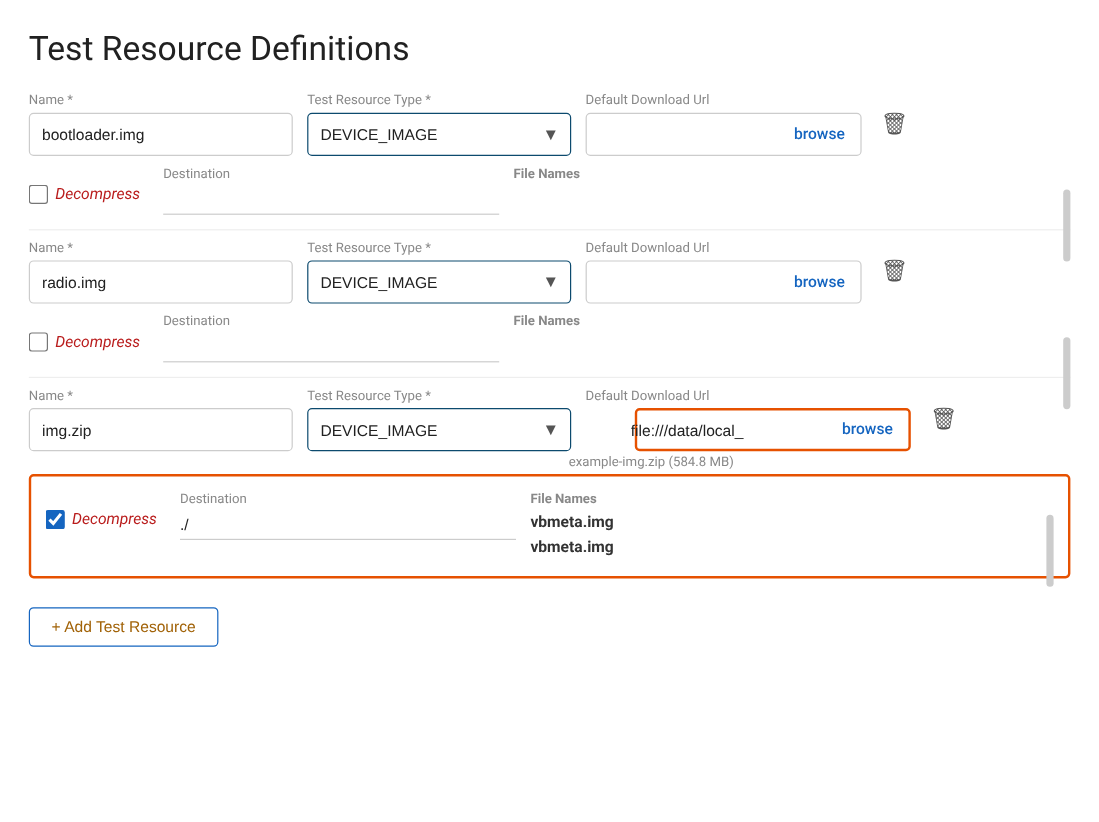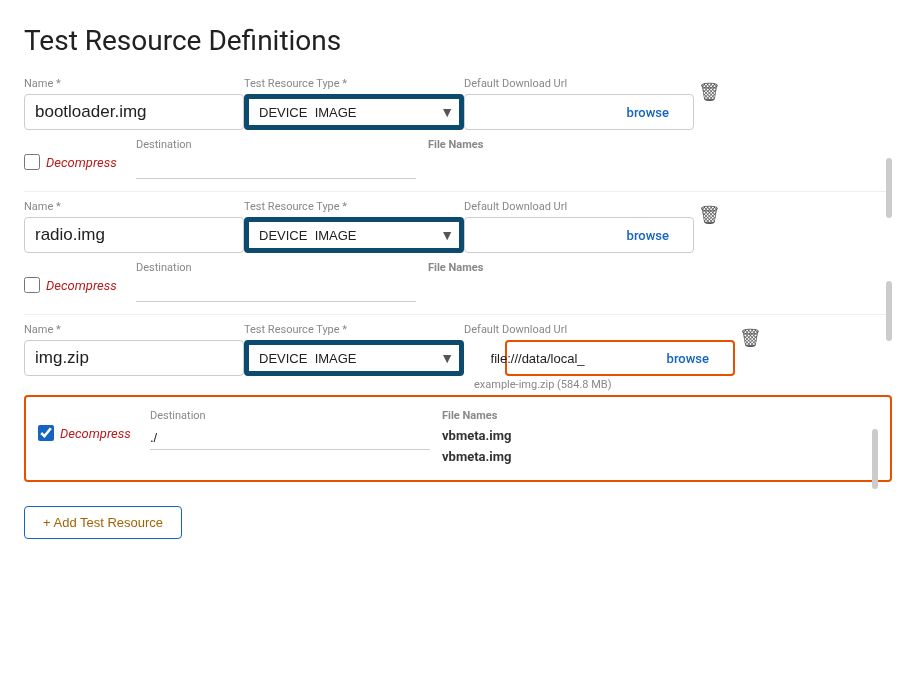--- a/index.html
+++ b/index.html
@@ -27,36 +27,36 @@
     }
     .field-label {
       font-size: 11px;
       color: #888;
       margin-bottom: 4px;
     }
     .field-input {
       border: 1px solid #ccc;
       border-radius: 4px;
       padding: 6px 10px;
-      font-size: 17px;
+      font-size: 13px;
       height: 36px;
       outline: none;
       color: #212121;
       background: #fff;
     }
     .field-name { width: 220px; }
 
     .select-wrapper {
       position: relative;
       display: inline-block;
     }
     .select-wrapper select {
       appearance: none;
       -webkit-appearance: none;
-      border: 5px solid #0c4a6e;
+      border: 1px solid #0c4a6e;
       border-radius: 4px;
       padding: 6px 32px 6px 10px;
       font-size: 13px;
       height: 36px;
       width: 220px;
       background: #fff;
       color: #212121;
       cursor: pointer;
       outline: none;
       font-weight: 500;
@@ -71,21 +71,21 @@
       font-size: 14px;
     }
 
     .url-field-wrapper {
       display: flex;
       align-items: center;
       border: 1px solid #ccc;
       border-radius: 4px;
       height: 36px;
       width: 230px;
-      padding: 0 24px;
+      padding: 0 13px;
       justify-content: flex-end;
       background: #fff;
     }
     .url-field-wrapper.highlighted {
       border: 2px solid #e65100;
       margin-left: 41px;
     }
     .url-field-input {
       border: none;
       outline: none;
@@ -210,21 +210,22 @@
     }
 
     .section-separator {
       height: 1px;
       background: #eee;
       margin: 8px 0;
     }
 
     .top-row-wrapper {
       display: flex;
-      align-items: flex-start;
+      align-items: center;
+      gap: 12px;
     }
   </style>
 </head>
 <body>
 
 
 
 <h1>Test Resource Definitions</h1>
 
 <div id="resources-container">

